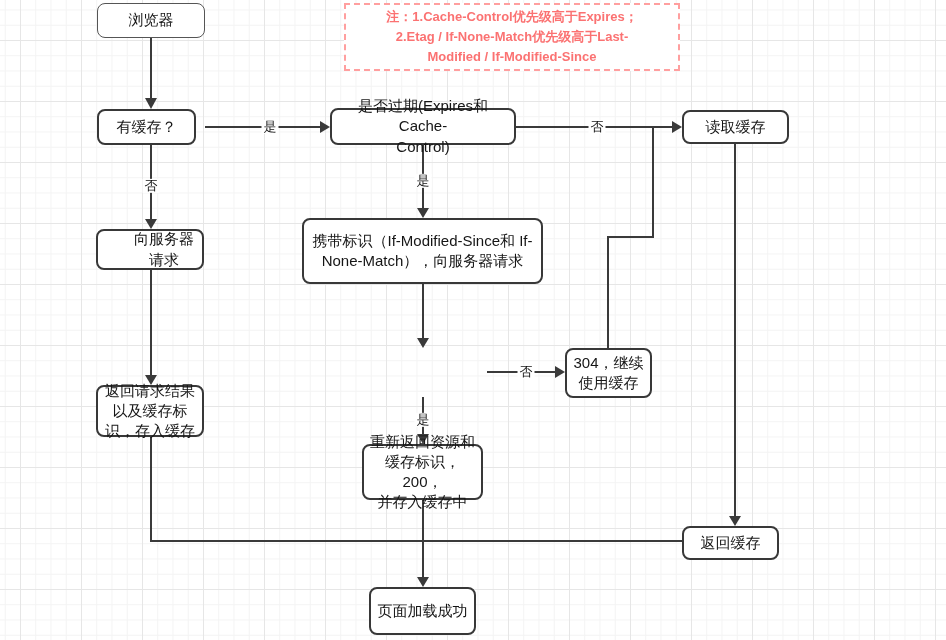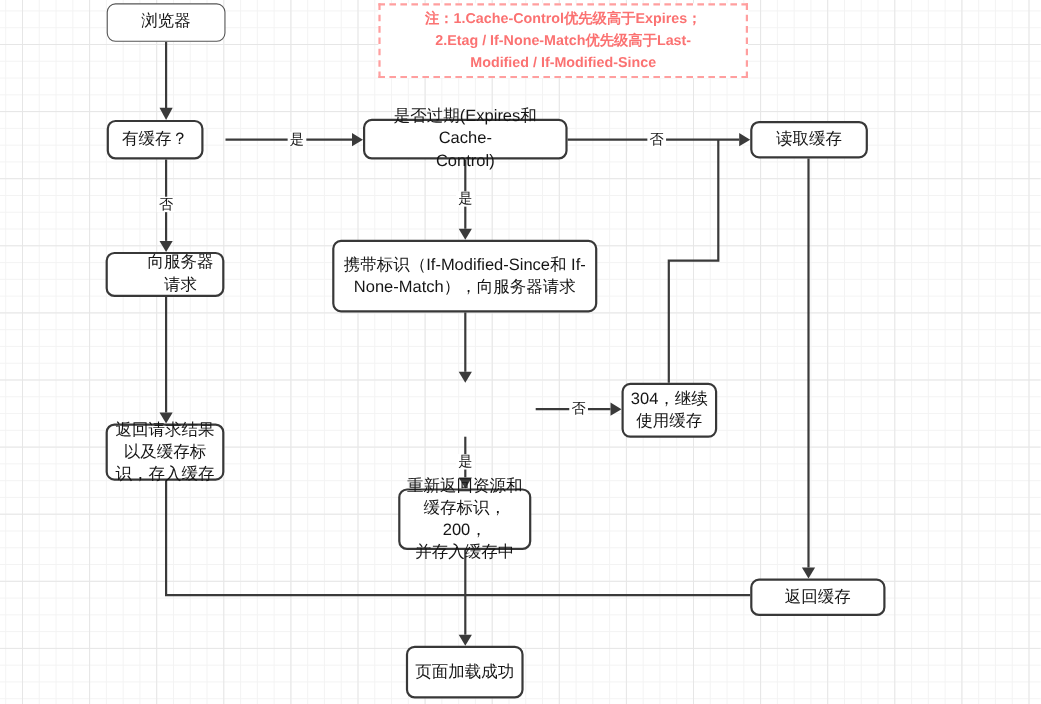--- a/index.html
+++ b/index.html
@@ -91,21 +91,21 @@
         <polygon points="417,577 429,577 423,587"></polygon>
     </g>
   </svg>
 
   <div class="note">注：1.Cache-Control优先级高于Expires；
 2.Etag / If-None-Match优先级高于Last-
 Modified / If-Modified-Since</div>
 
   <div class="node node--light" style="left:97px;top:3px;width:108px;height:35px;">浏览器</div>
 
-  <div class="node" style="left:97px;top:109px;width:88px;height:36px;">有缓存？</div>
+  <div class="node" style="left:97px;top:109px;width:99px;height:36px;">有缓存？</div>
 
   <div class="node" style="left:330px;top:108px;width:186px;height:37px;">是否过期(Expires和Cache-
 Control)</div>
 
   <div class="node" style="left:682px;top:110px;width:107px;height:34px;">读取缓存</div>
 
   <div class="node" style="left:96px;top:229px;width:108px;height:41px;padding-left:32px;">向服务器请求</div>
 
   <div class="node" style="left:302px;top:218px;width:241px;height:66px;">携带标识（If-Modified-Since和 If-
 None-Match），向服务器请求</div>
@@ -115,21 +115,21 @@
 使用缓存</div>
 
   <div class="node" style="left:96px;top:385px;width:108px;height:52px;">返回请求结果
 以及缓存标
 识，存入缓存</div>
 
   <div class="node" style="left:362px;top:444px;width:121px;height:56px;">重新返回资源和
 缓存标识，200，
 并存入缓存中</div>
 
-  <div class="node" style="left:682px;top:526px;width:123px;height:34px;">返回缓存</div>
+  <div class="node" style="left:682px;top:526px;width:97px;height:34px;">返回缓存</div>
 
   <div class="node" style="left:369px;top:587px;width:107px;height:48px;">页面加载成功</div>
 
   <span class="edge-label" style="left:270px;top:127px;">是</span>
 
   <span class="edge-label" style="left:597px;top:127px;">否</span>
 
   <span class="edge-label" style="left:423px;top:181px;">是</span>
 
   <span class="edge-label" style="left:151px;top:186px;">否</span>

